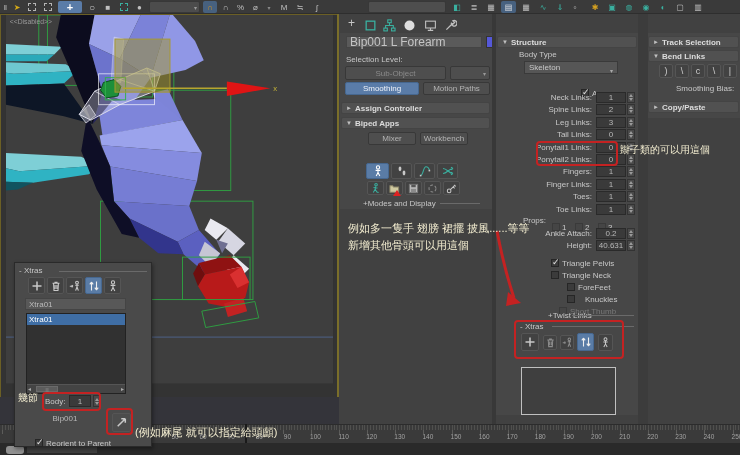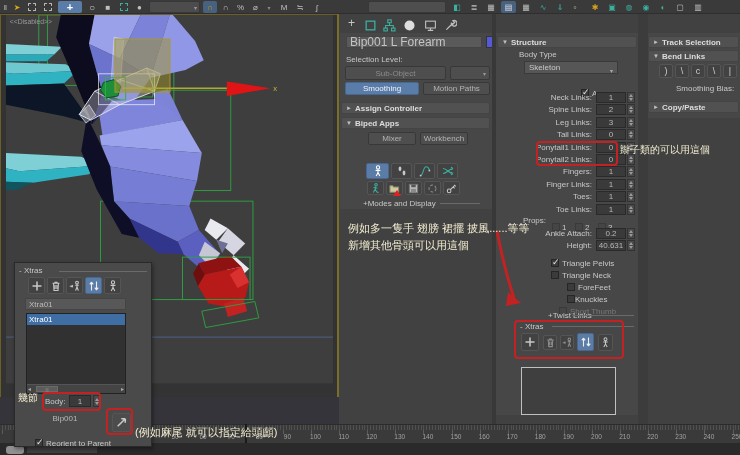--- a/index.html
+++ b/index.html
@@ -462,21 +462,21 @@
       <span class="sval">40.631</span>
       <span class="spin">
         <i class="up"></i>
         <i class="dn"></i>
       </span>
     </div>
 
   <div class="abs" style="left:551px;top:252px"><span class="cb on"></span><span class="t8" style="margin-left:3px">Triangle Pelvis</span></div>
   <div class="abs" style="left:551px;top:264px"><span class="cb"></span><span class="t8" style="margin-left:3px">Triangle Neck</span></div>
   <div class="abs" style="left:567px;top:276px"><span class="cb"></span><span class="t8" style="margin-left:3px">ForeFeet</span></div>
-  <div class="abs" style="left:567px;top:288px"><span class="cb"></span><span class="t8" style="margin-left:0">Knuckles</span></div>
+  <div class="abs" style="left:567px;top:288px"><span class="cb"></span><span class="t8" style="margin-left:10px">Knuckles</span></div>
   <div class="abs" style="left:559px;top:300px"><span class="cb gr"></span><span class="t8" style="margin-left:3px;color:#787878">Short Thumb</span></div>
 
   <div class="abs t8" style="left:548px;top:311px"><span>+Twist Links</span></div>
   <div class="abs" style="left:572px;top:315px;width:62px;height:1px;background:#6a6a6a"></div>
   <div class="abs t8" style="left:520px;top:322px"><span>- Xtras</span></div>
   <div class="abs" style="left:552px;top:326px;width:82px;height:1px;background:#6a6a6a"></div>
 
   <div class="abs icbtn" style="left:521px;top:333px;width:18px;height:18px">
       <svg width="12" height="12">
         <use href="#ic-plus"></use>

